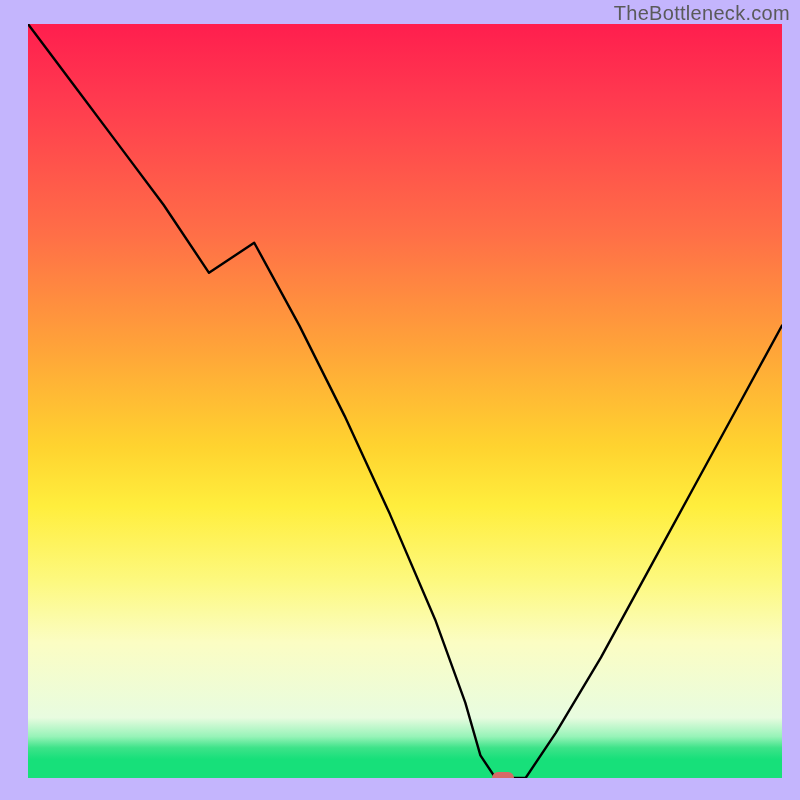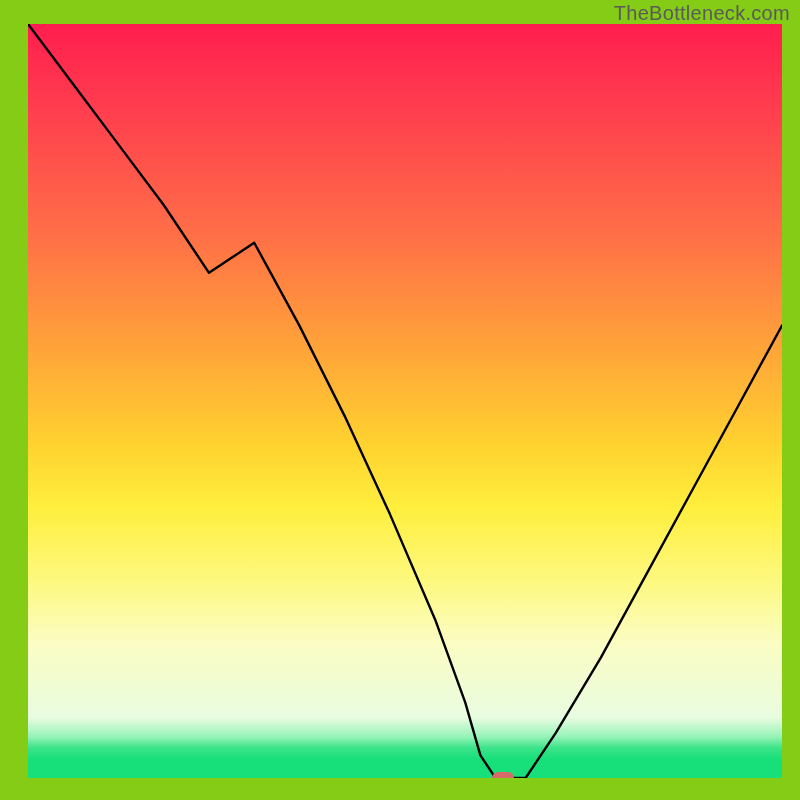--- a/index.html
+++ b/index.html
@@ -8,21 +8,21 @@
     width: 800px;
     height: 800px;
     background: #000;
     font-family: Arial, Helvetica, sans-serif;
     overflow: hidden;
   }
   #frame {
     position: relative;
     width: 800px;
     height: 800px;
-    background: #84cc16;
+    background: #c4b5fd;
   }
   #plot-area {
     position: absolute;
     left: 28px;
     top: 24px;
     width: 754px;
     height: 754px;
     overflow: hidden;
   }
   #gradient-bg {

